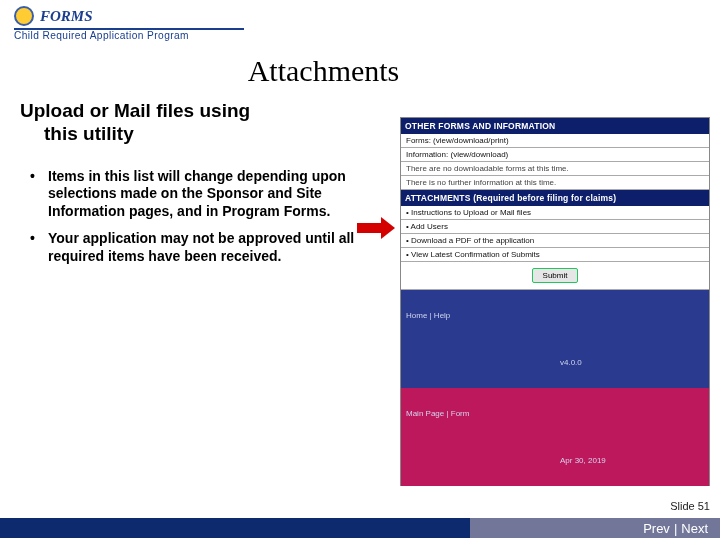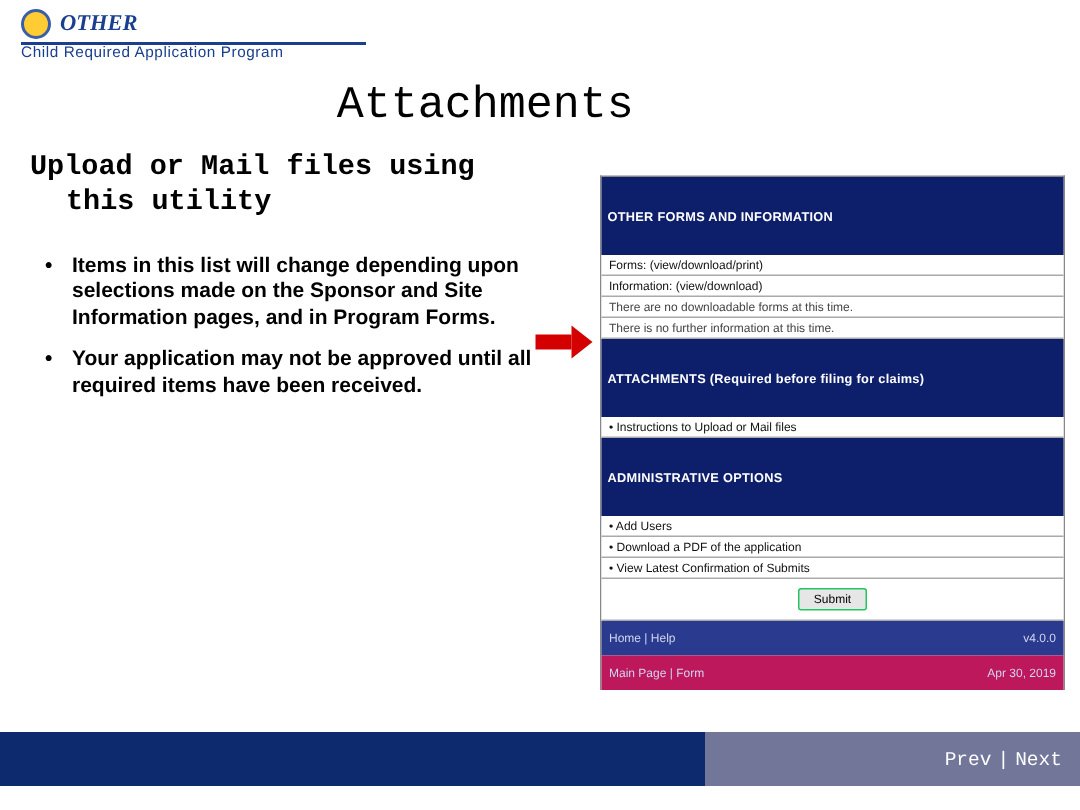--- a/index.html
+++ b/index.html
@@ -7,64 +7,64 @@
 
   .slide { position: relative; width: 720px; height: 540px; overflow: hidden; }
 
   
   .logo { position: absolute; top: 6px; left: 14px; display: flex; align-items: center; gap: 6px; }
   .logo-icon { width: 20px; height: 20px; background: #ffcc33; border-radius: 50%; border: 2px solid #3a5ea8; }
   .logo-text { font-weight: bold; color: #1a3f8f; font-size: 15px; font-family: "Times New Roman", serif; font-style: italic; }
   .logo-rule { width: 230px; border-top: 2px solid #1a3f8f; margin-top: 2px; }
   .logo-sub { color: #1a3f8f; font-size: 10.2px; letter-spacing: 0.4px; }
 
-  .title { position: absolute; top: 54px; left: 0; width: 647px; text-align: center; font-size: 30px; font-family: Liberation Mono, monospace; }
+  .title { position: absolute; top: 54px; left: 0; width: 647px; text-align: center; font-size: 30px; font-family: Liberation Serif, serif; }
 
   
   .left { position: absolute; top: 100px; left: 20px; width: 335px; }
-  .subhead { font-size: 19px; font-weight: bold; line-height: 1.2; margin-bottom: 22px; font-family: Liberation Mono, monospace; }
+  .subhead { font-size: 19px; font-weight: bold; line-height: 1.2; margin-bottom: 22px; }
   .subhead .indent { display: block; padding-left: 24px; }
   ul.bullets { list-style: none; padding-left: 24px; }
   ul.bullets li { font-size: 14px; font-weight: bold; line-height: 1.25; margin-bottom: 10px; position: relative; padding-left: 4px; }
   ul.bullets li::before { content: "•"; position: absolute; left: -14px; }
 
   
   .arrow { position: absolute; top: 217px; left: 357px; display: flex; align-items: center; }
   .arrow-shaft { width: 24px; height: 10px; background: #d40000; }
   .arrow-head { width: 0; height: 0; border-left: 14px solid #d40000; border-top: 11px solid transparent; border-bottom: 11px solid transparent; }
 
   
   .shot { position: absolute; top: 117px; left: 400px; width: 310px; font-size: 8px; border: 1px solid #888; border-bottom: none; }
-  .bar { background: #0d1f6b; color: #fff; padding: 21px 4px; font-weight: bold; font-size: 8.5px; letter-spacing: 0.2px; }
+  .bar { background: #0d1f6b; color: #fff; padding: 3px 4px; font-weight: bold; font-size: 8.5px; letter-spacing: 0.2px; }
   .line { padding: 2px 5px; border-bottom: 1px solid #aaa; color: #111; background: #fff; }
   .line.small { color: #444; }
   .btn-row { text-align: center; padding: 6px 0; background: #fff; border-bottom: 1px solid #aaa; }
   .fake-btn { display: inline-block; padding: 2px 10px; font-size: 8px; background: #e6e6e6; border: 1px solid #22c55e; border-radius: 2px; }
   .footrow { display: flex; background: #2a3a8e; color: #cfd5ef; font-size: 8px; }
-  .footrow .cell { flex: 1; padding: 7px 5px; }
-  .footrow .cell + .cell { text-align: right; }
+  .footrow .cell { flex: 1; padding: 21px 5px; }
+  .footrow .cell + .cell { text-align: left; margin-top: 47px; }
   .footrow.alt { background: #be185d; }
 
   
   .slidenum { position: absolute; bottom: 28px; right: 10px; font-size: 11px; color: #222; }
-  .foot { position: absolute; bottom: 16px; left: 0; width: 720px; height: 36px; display: flex; font-family: Liberation Mono, monospace; }
+  .foot { position: absolute; bottom: 2px; left: 0; width: 720px; height: 20px; display: flex; }
   .foot .navy { flex: 0 0 470px; background: #0d2a6e; }
   .foot .slate { flex: 1; background: #72779a; display: flex; align-items: center; justify-content: flex-end; padding-right: 12px; color: #fff; font-size: 13px; }
   .foot .slate .sep { margin: 0 4px; }
 </style>
 </head>
 <body>
 
 <div class="slide">
 
   <div class="logo">
     <div>
       <div style="display:flex;align-items:center;gap:6px;">
         <span class="logo-icon"></span>
-        <span class="logo-text">OTHER</span>
+        <span class="logo-text">FORMS</span>
       </div>
       <div class="logo-rule"></div>
       <div class="logo-sub">Child Required Application Program</div>
     </div>
   </div>
 
   <div class="title">Attachments</div>
 
   <div class="left">
     <div class="subhead">
@@ -85,21 +85,20 @@
   <div class="shot">
     <div class="bar">OTHER FORMS AND INFORMATION</div>
     <div class="line">Forms: (view/download/print)</div>
     <div class="line">Information: (view/download)</div>
     <div class="line small">There are no downloadable forms at this time.</div>
     <div class="line small">There is no further information at this time.</div>
 
     <div class="bar">ATTACHMENTS (Required before filing for claims)</div>
     <div class="line">• Instructions to Upload or Mail files</div>
 
-    <div class="bar">ADMINISTRATIVE OPTIONS</div>
     <div class="line">• Add Users</div>
     <div class="line">• Download a PDF of the application</div>
     <div class="line">• View Latest Confirmation of Submits</div>
 
     <div class="btn-row">
       <span class="fake-btn">Submit</span>
     </div>
 
     <div class="footrow">
       <div class="cell">Home | Help</div>

